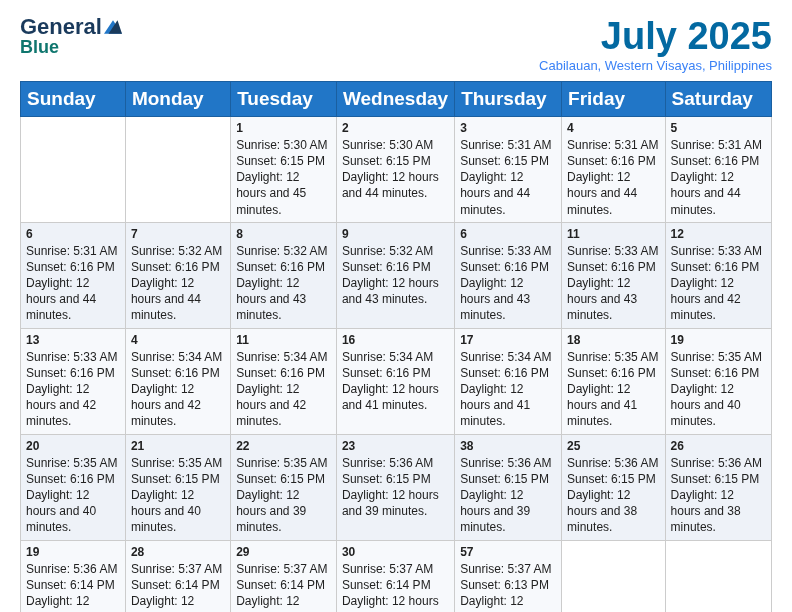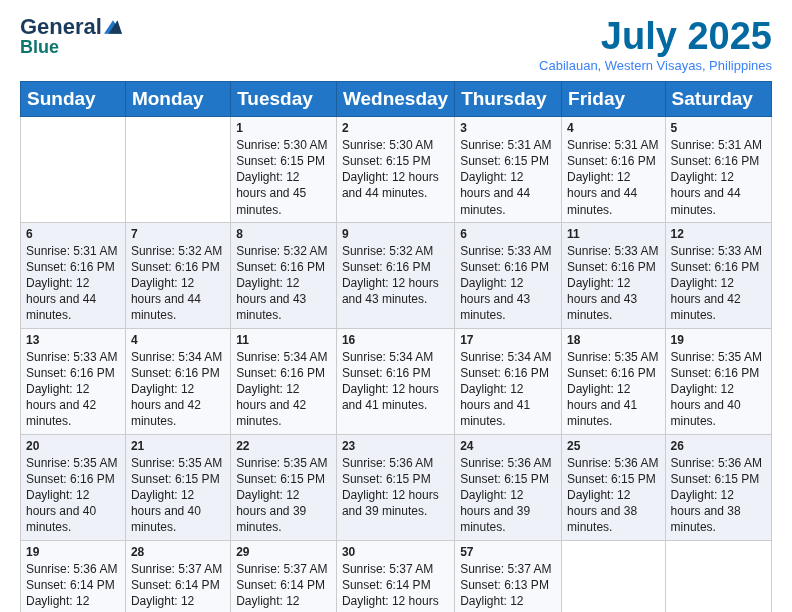--- a/index.html
+++ b/index.html
@@ -269,21 +269,21 @@
 Sunset: 6:15 PM
 Daylight: 12 hours and 39 minutes.</div>
         </td>
         <td>
           <span class="day-num">23</span>
           <div class="day-info" style="white-space: pre-line;">Sunrise: 5:36 AM
 Sunset: 6:15 PM
 Daylight: 12 hours and 39 minutes.</div>
         </td>
         <td>
-          <span class="day-num">24</span>
+          <span class="day-num">38</span>
           <div class="day-info" style="white-space: pre-line;">Sunrise: 5:36 AM
 Sunset: 6:15 PM
 Daylight: 12 hours and 39 minutes.</div>
         </td>
         <td>
           <span class="day-num">25</span>
           <div class="day-info" style="white-space: pre-line;">Sunrise: 5:36 AM
 Sunset: 6:15 PM
 Daylight: 12 hours and 38 minutes.</div>
         </td>

